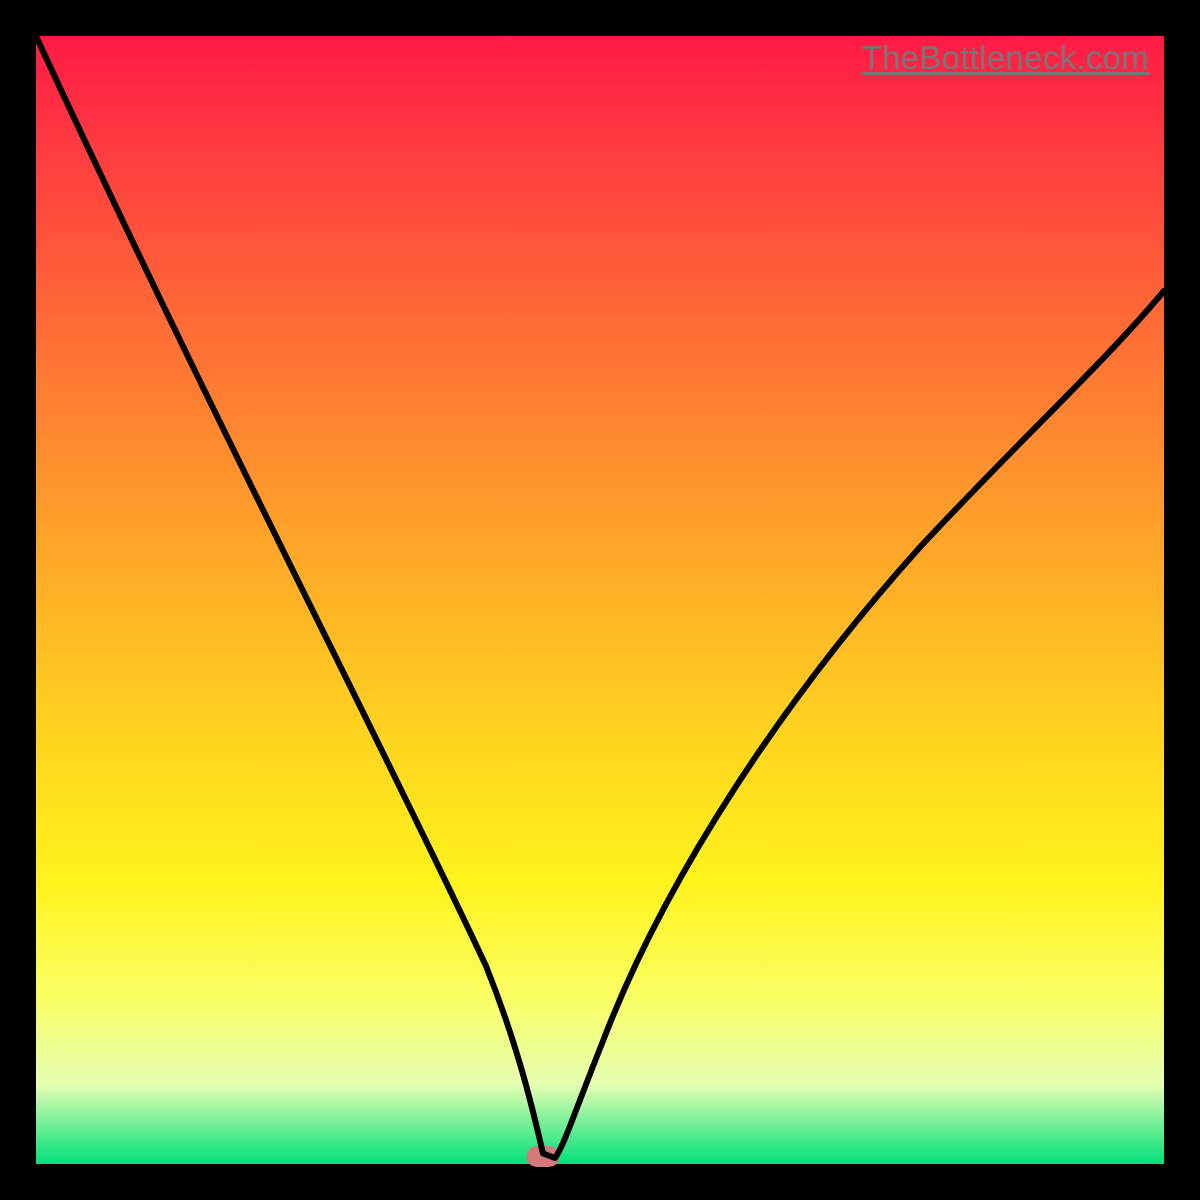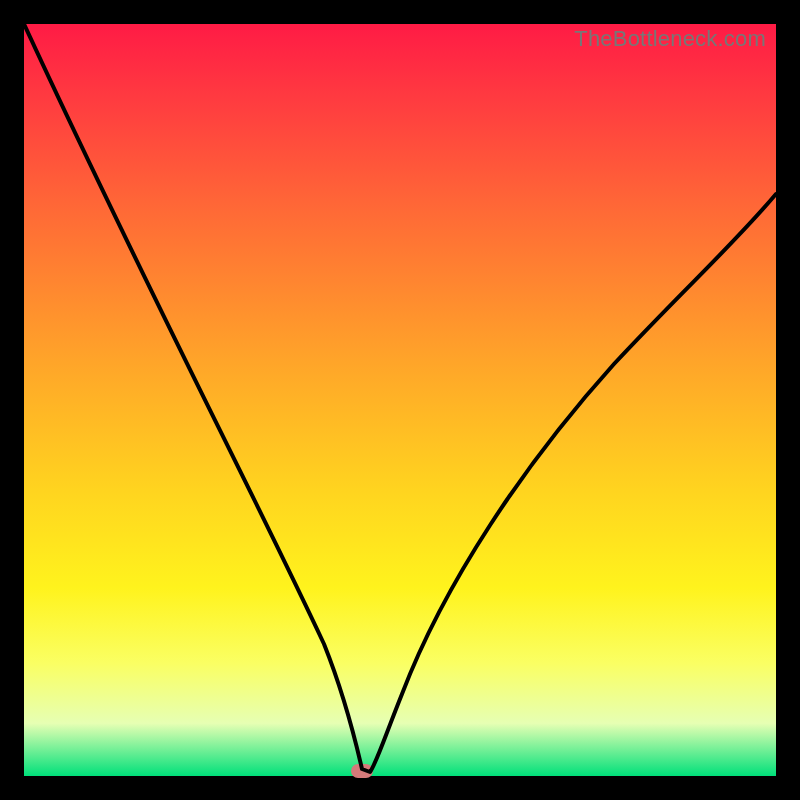--- a/index.html
+++ b/index.html
@@ -30,20 +30,21 @@
     );
   }
   .watermark {
     position: absolute;
     top: 2px;
     right: 10px;
     color: #777;
     font-size: 22px;
     letter-spacing: 0.2px;
     z-index: 5;
+    text-decoration: underline;
   }
   svg.curve {
     position: absolute;
     left: 0;
     top: 0;
     width: 752px;
     height: 752px;
     z-index: 3;
   }
   .marker {

